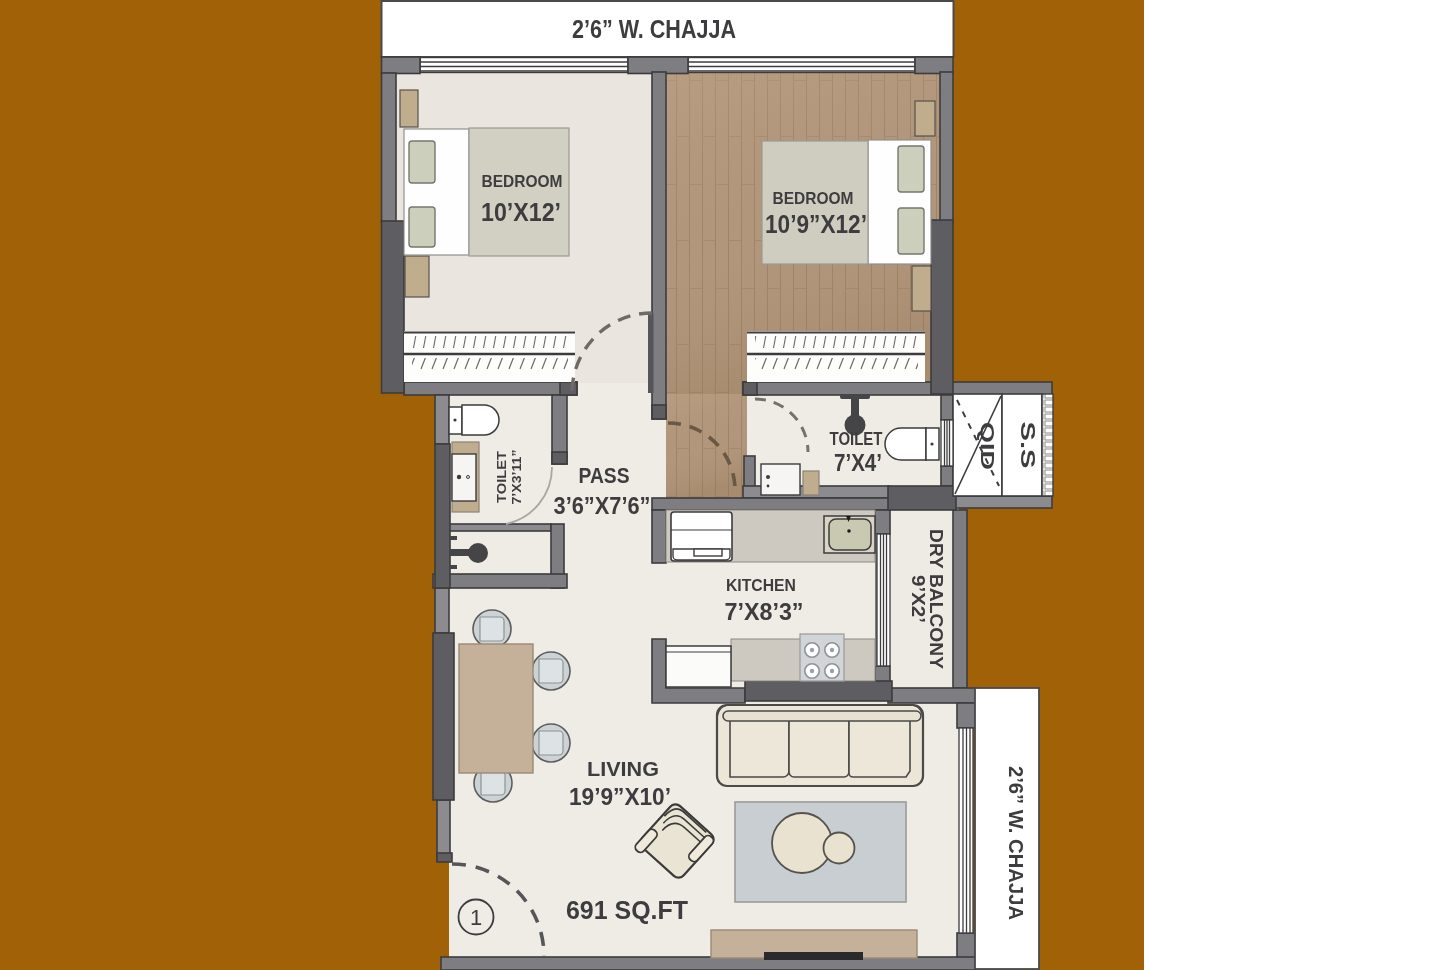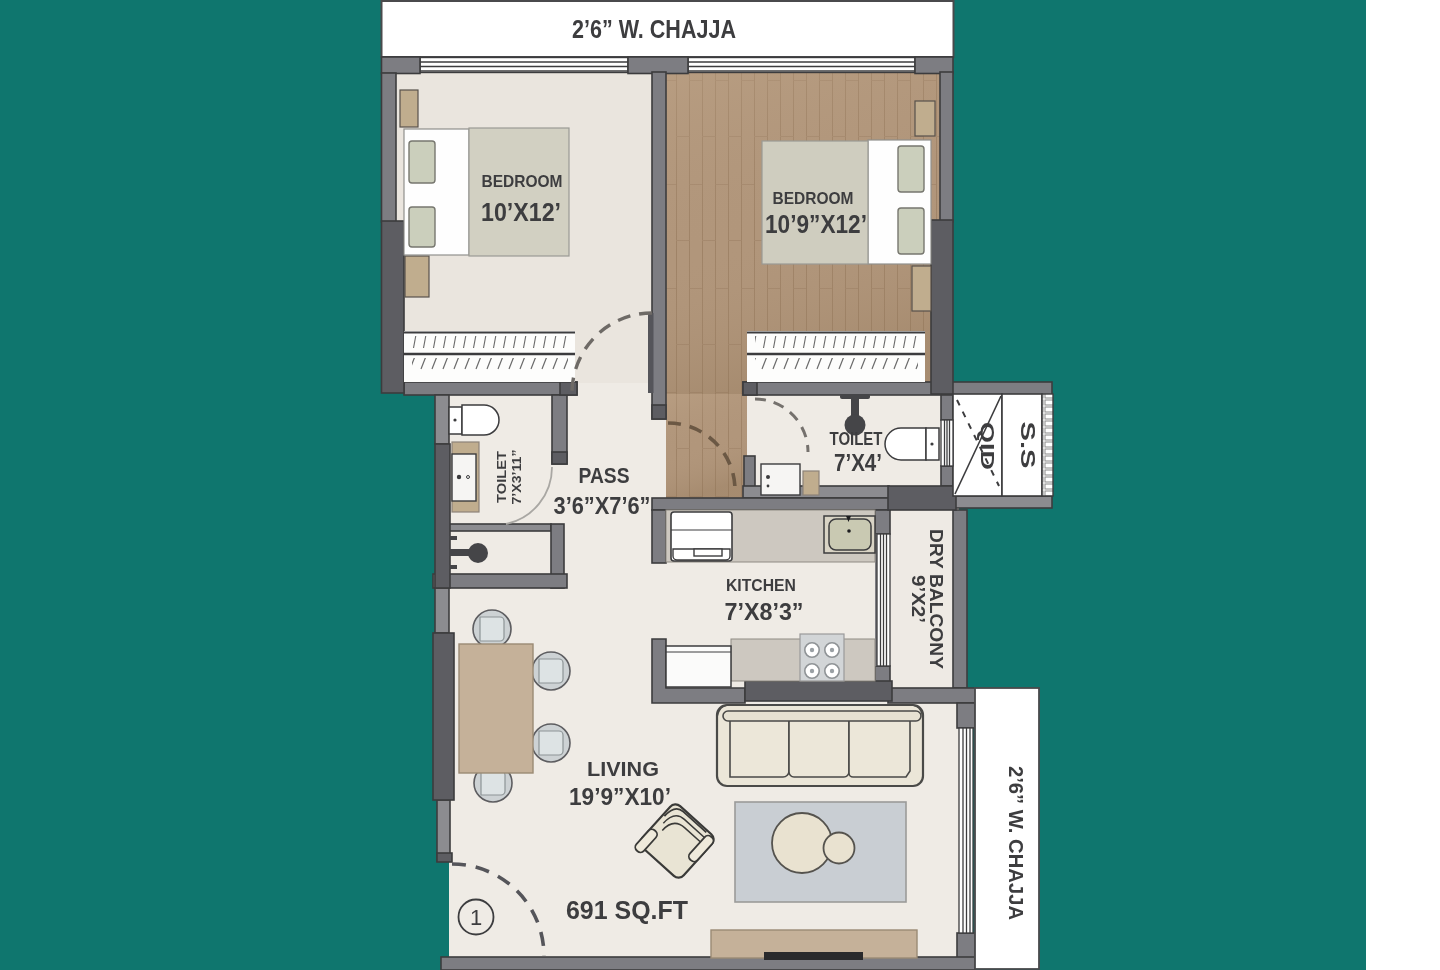--- a/index.html
+++ b/index.html
@@ -1,16 +1,16 @@
 <!DOCTYPE html>
 <html><head>
 <meta charset="utf-8">
 <style>
   html,body{margin:0;padding:0;background:#ffffff;}
-  .wrap{width:1366px;height:970px;position:relative;overflow:hidden;background:#0f766e;}
+  .wrap{width:1144px;height:970px;position:relative;overflow:hidden;background:#a16207;}
   svg{position:absolute;top:0;left:0;}
   text{font-family:"Liberation Sans",sans-serif;fill:#3d3d3f;}
 </style>
 </head>
 <body>
 <div class="wrap">
 <svg width="1440" height="970" viewBox="0 0 1440 970">
 <defs>
   <pattern id="wood" width="26" height="104" patternUnits="userSpaceOnUse">
     <rect width="26" height="104" fill="#b1967b"></rect>

